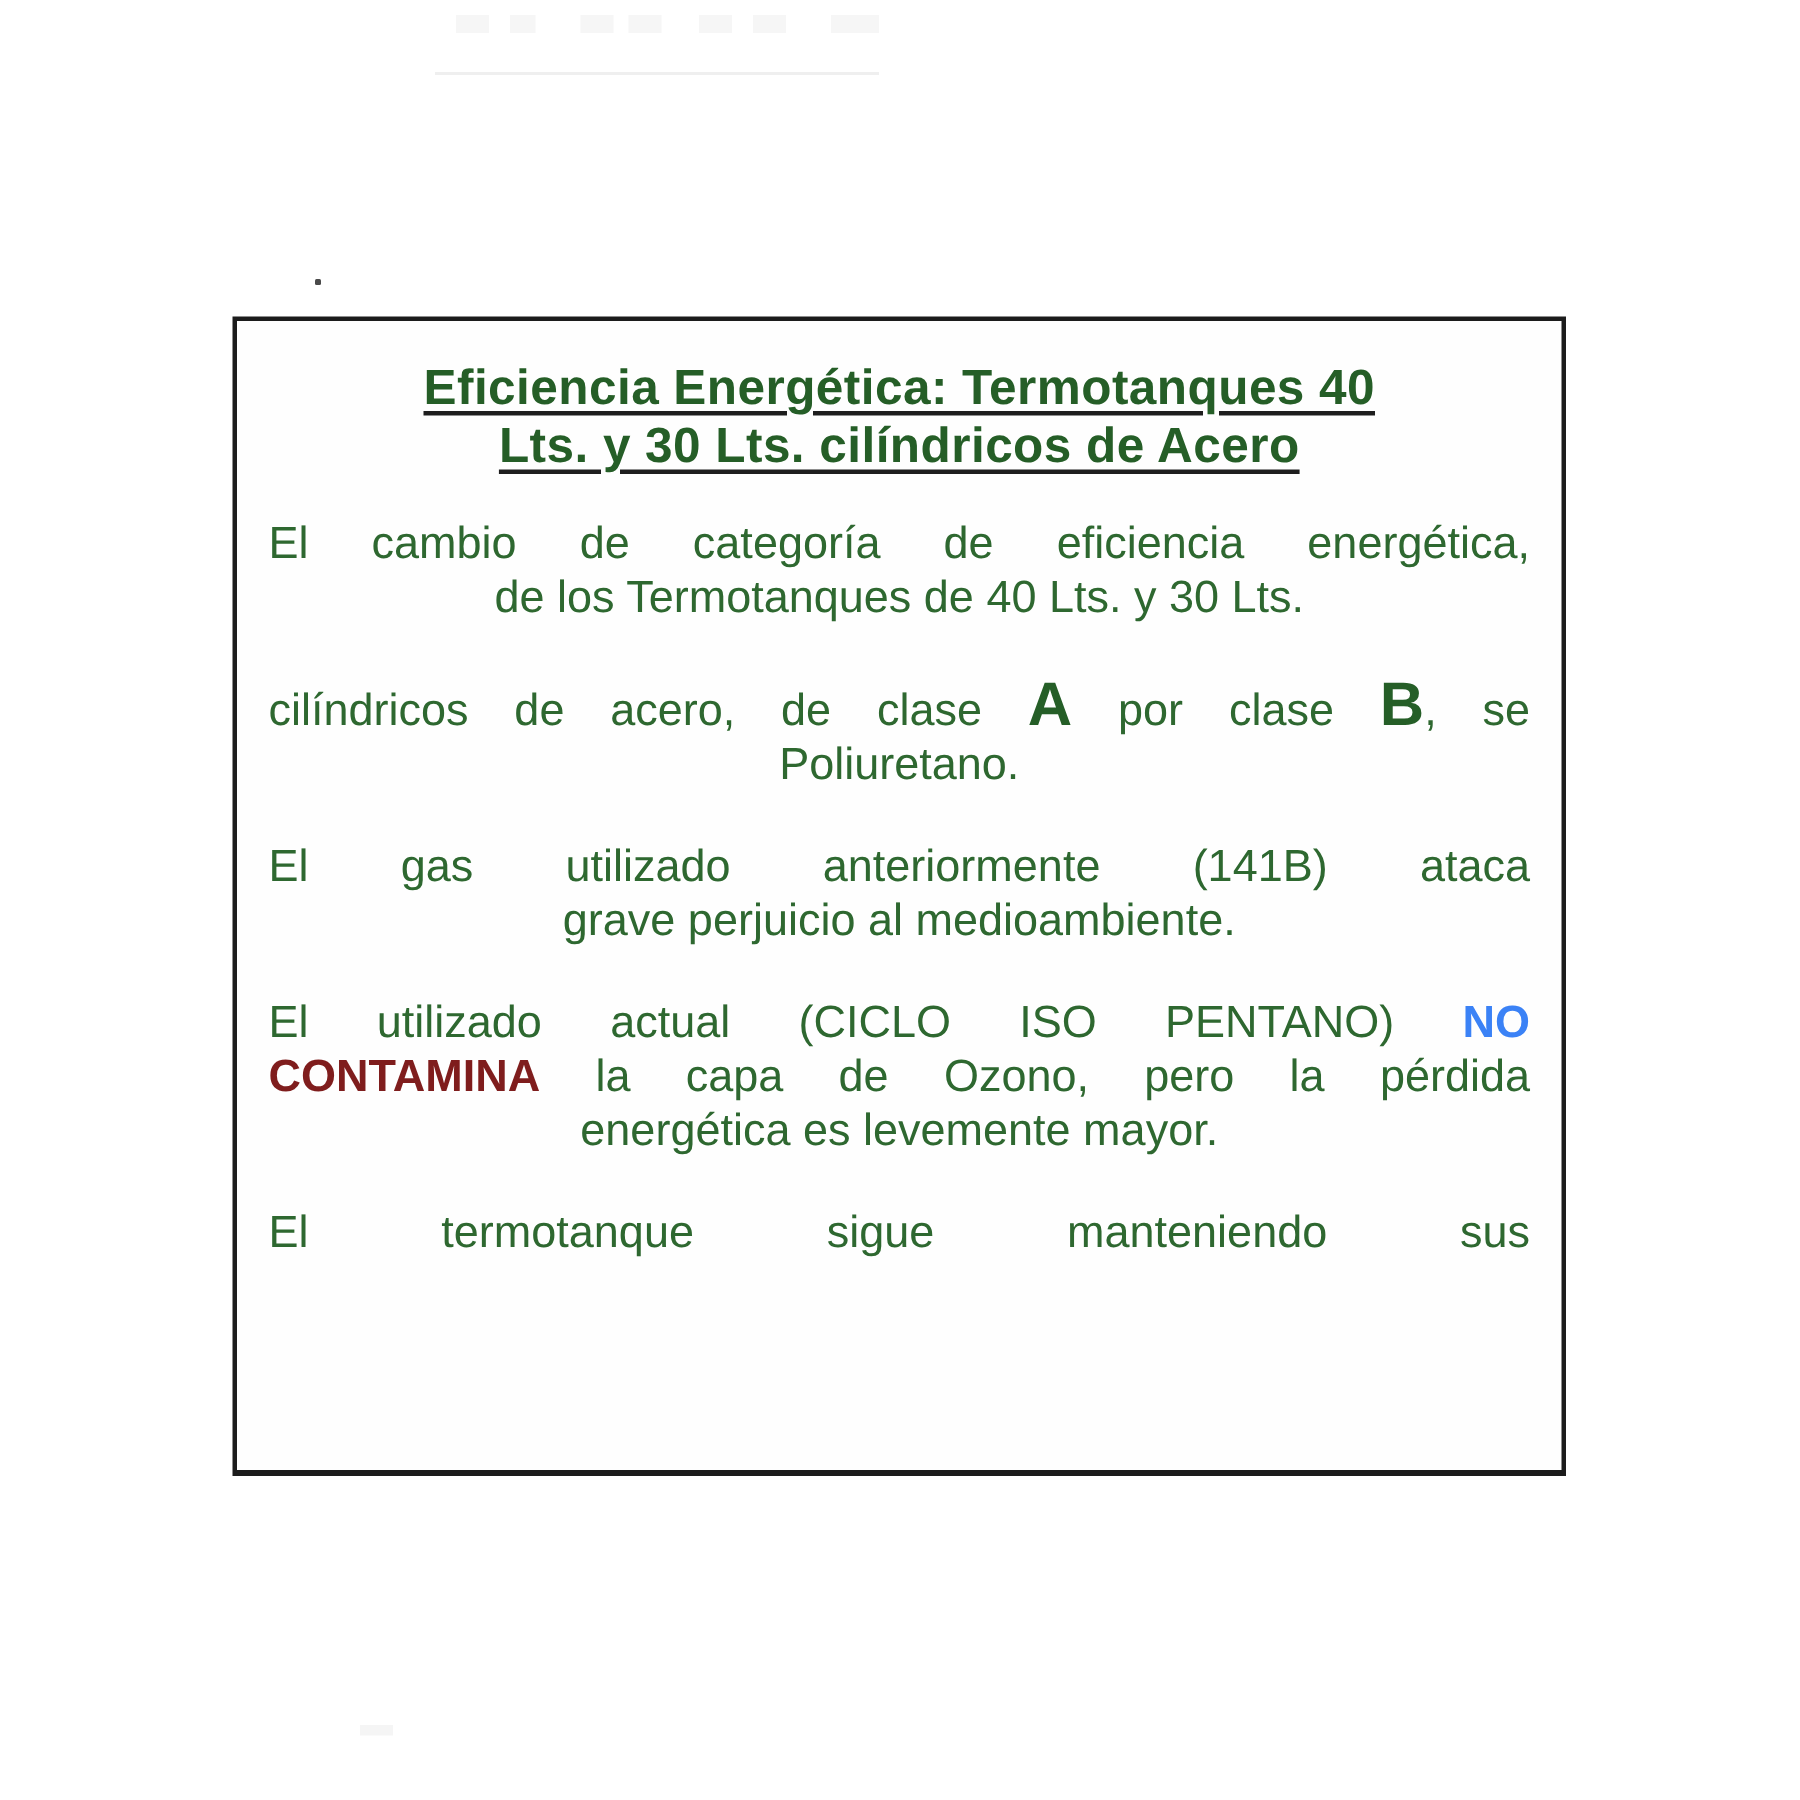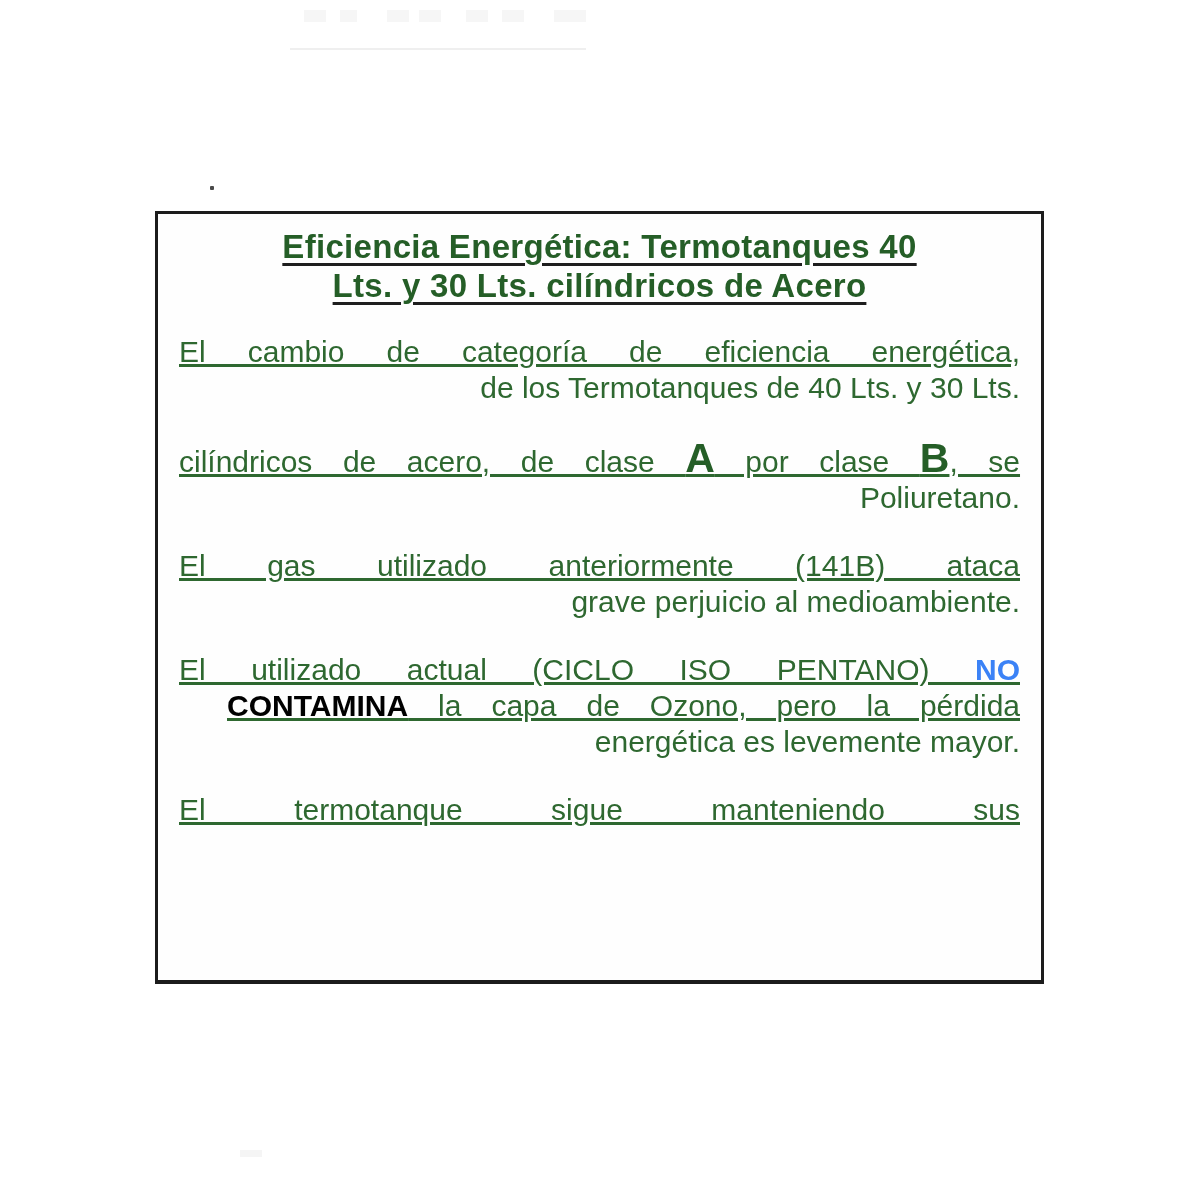--- a/index.html
+++ b/index.html
@@ -19,39 +19,39 @@
   .doc-box {
     position: absolute;
     left: 155px;
     top: 211px;
     width: 889px;
     min-height: 773px;
     box-sizing: border-box;
     background: #fefefe;
     border: 3px solid #1c1c1c;
     border-bottom-width: 4px;
-    padding: 13px 21px 30px 21px;
+    padding: 24px 21px 30px 21px;
   }
 
   .title { text-align: center; }
   .title-line {
     font-size: 33px;
     font-weight: bold;
     line-height: 39px;
     letter-spacing: 0.3px;
     text-decoration: underline;
     text-decoration-thickness: 3px;
     text-underline-offset: 5px;
   }
 
   .para { margin: 32px 0 0 0; font-size: 30px; line-height: 36px; }
   .para.first { margin-top: 29px; }
   .line { width: 100%; }
-  .line.j { text-align: justify; text-align-last: justify; text-decoration: underline; }
-  .line.l { text-align: right; }
+  .line.j { text-align: justify; text-align-last: justify; }
+  .line.l { text-align: center; }
   .seg.bold { font-weight: bold; }
   .seg.big { font-weight: bold; font-size: 41px; line-height: 1; }
 </style>
 </head>
 <body>
 
 <div id="page" style="background: rgb(255, 255, 255);">
   <div id="artifact-layer">
       <div class="ghost" style="left: 304px; top: 10px; width: 22px; height: 12px;"></div>
       <div class="ghost" style="left: 340px; top: 10px; width: 17px; height: 12px;"></div>
@@ -77,21 +77,21 @@
         <div class="para">
           <div class="line j"><span class="seg">cilíndricos de acero, de clase </span><span class="seg big" style="color: rgb(37, 94, 39);">A</span><span class="seg"> por clase </span><span class="seg big" style="color: rgb(37, 94, 39);">B</span><span class="seg">, se</span></div>
           <div class="line l"><span class="seg">Poliuretano.</span></div>
         </div>
         <div class="para">
           <div class="line j"><span class="seg">El gas utilizado anteriormente (141B) ataca</span></div>
           <div class="line l"><span class="seg">grave perjuicio al medioambiente.</span></div>
         </div>
         <div class="para">
           <div class="line j"><span class="seg">El utilizado actual (CICLO ISO PENTANO) </span><span class="seg bold" style="color: #3b82f6;">NO</span></div>
-          <div class="line j"><span class="seg bold" style="color: #000000; margin-left: 48px;">CONTAMINA</span><span class="seg"> la capa de Ozono, pero la pérdida</span></div>
+          <div class="line j"><span class="seg bold" style="color: #7f1d1d;">CONTAMINA</span><span class="seg"> la capa de Ozono, pero la pérdida</span></div>
           <div class="line l"><span class="seg">energética es levemente mayor.</span></div>
         </div>
         <div class="para">
           <div class="line j"><span class="seg">El termotanque sigue manteniendo sus</span></div>
         </div>
       </div>
   </div>
 </div>
 
 </body></html>

